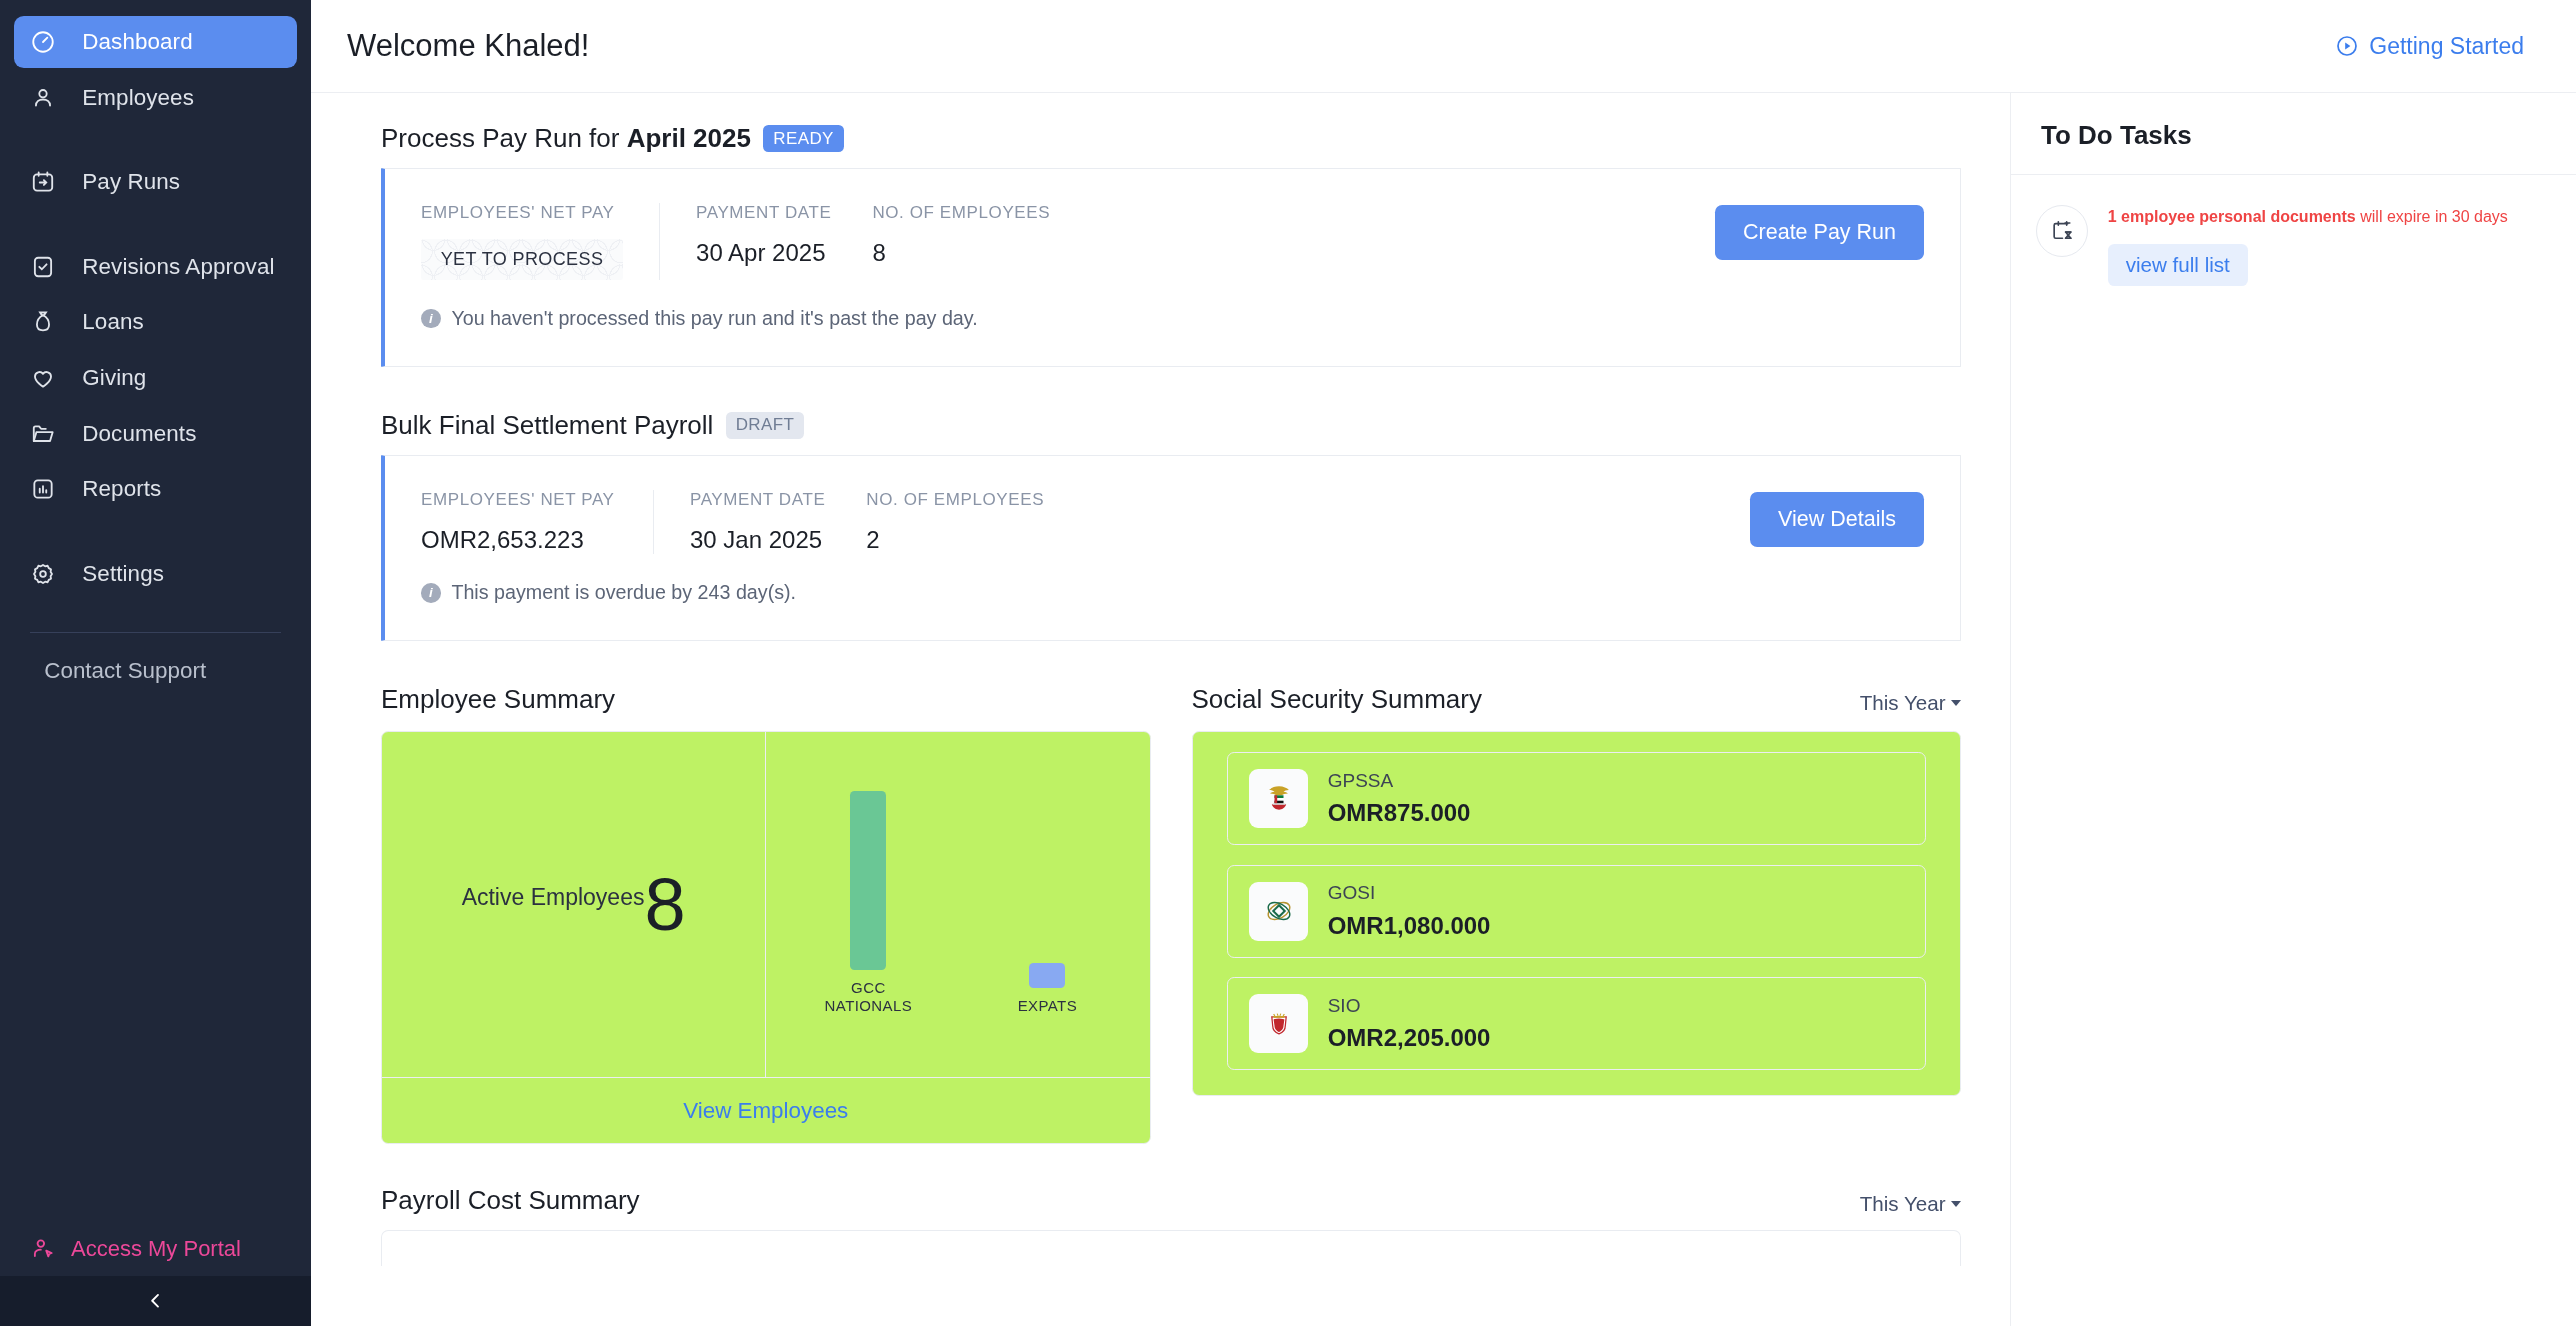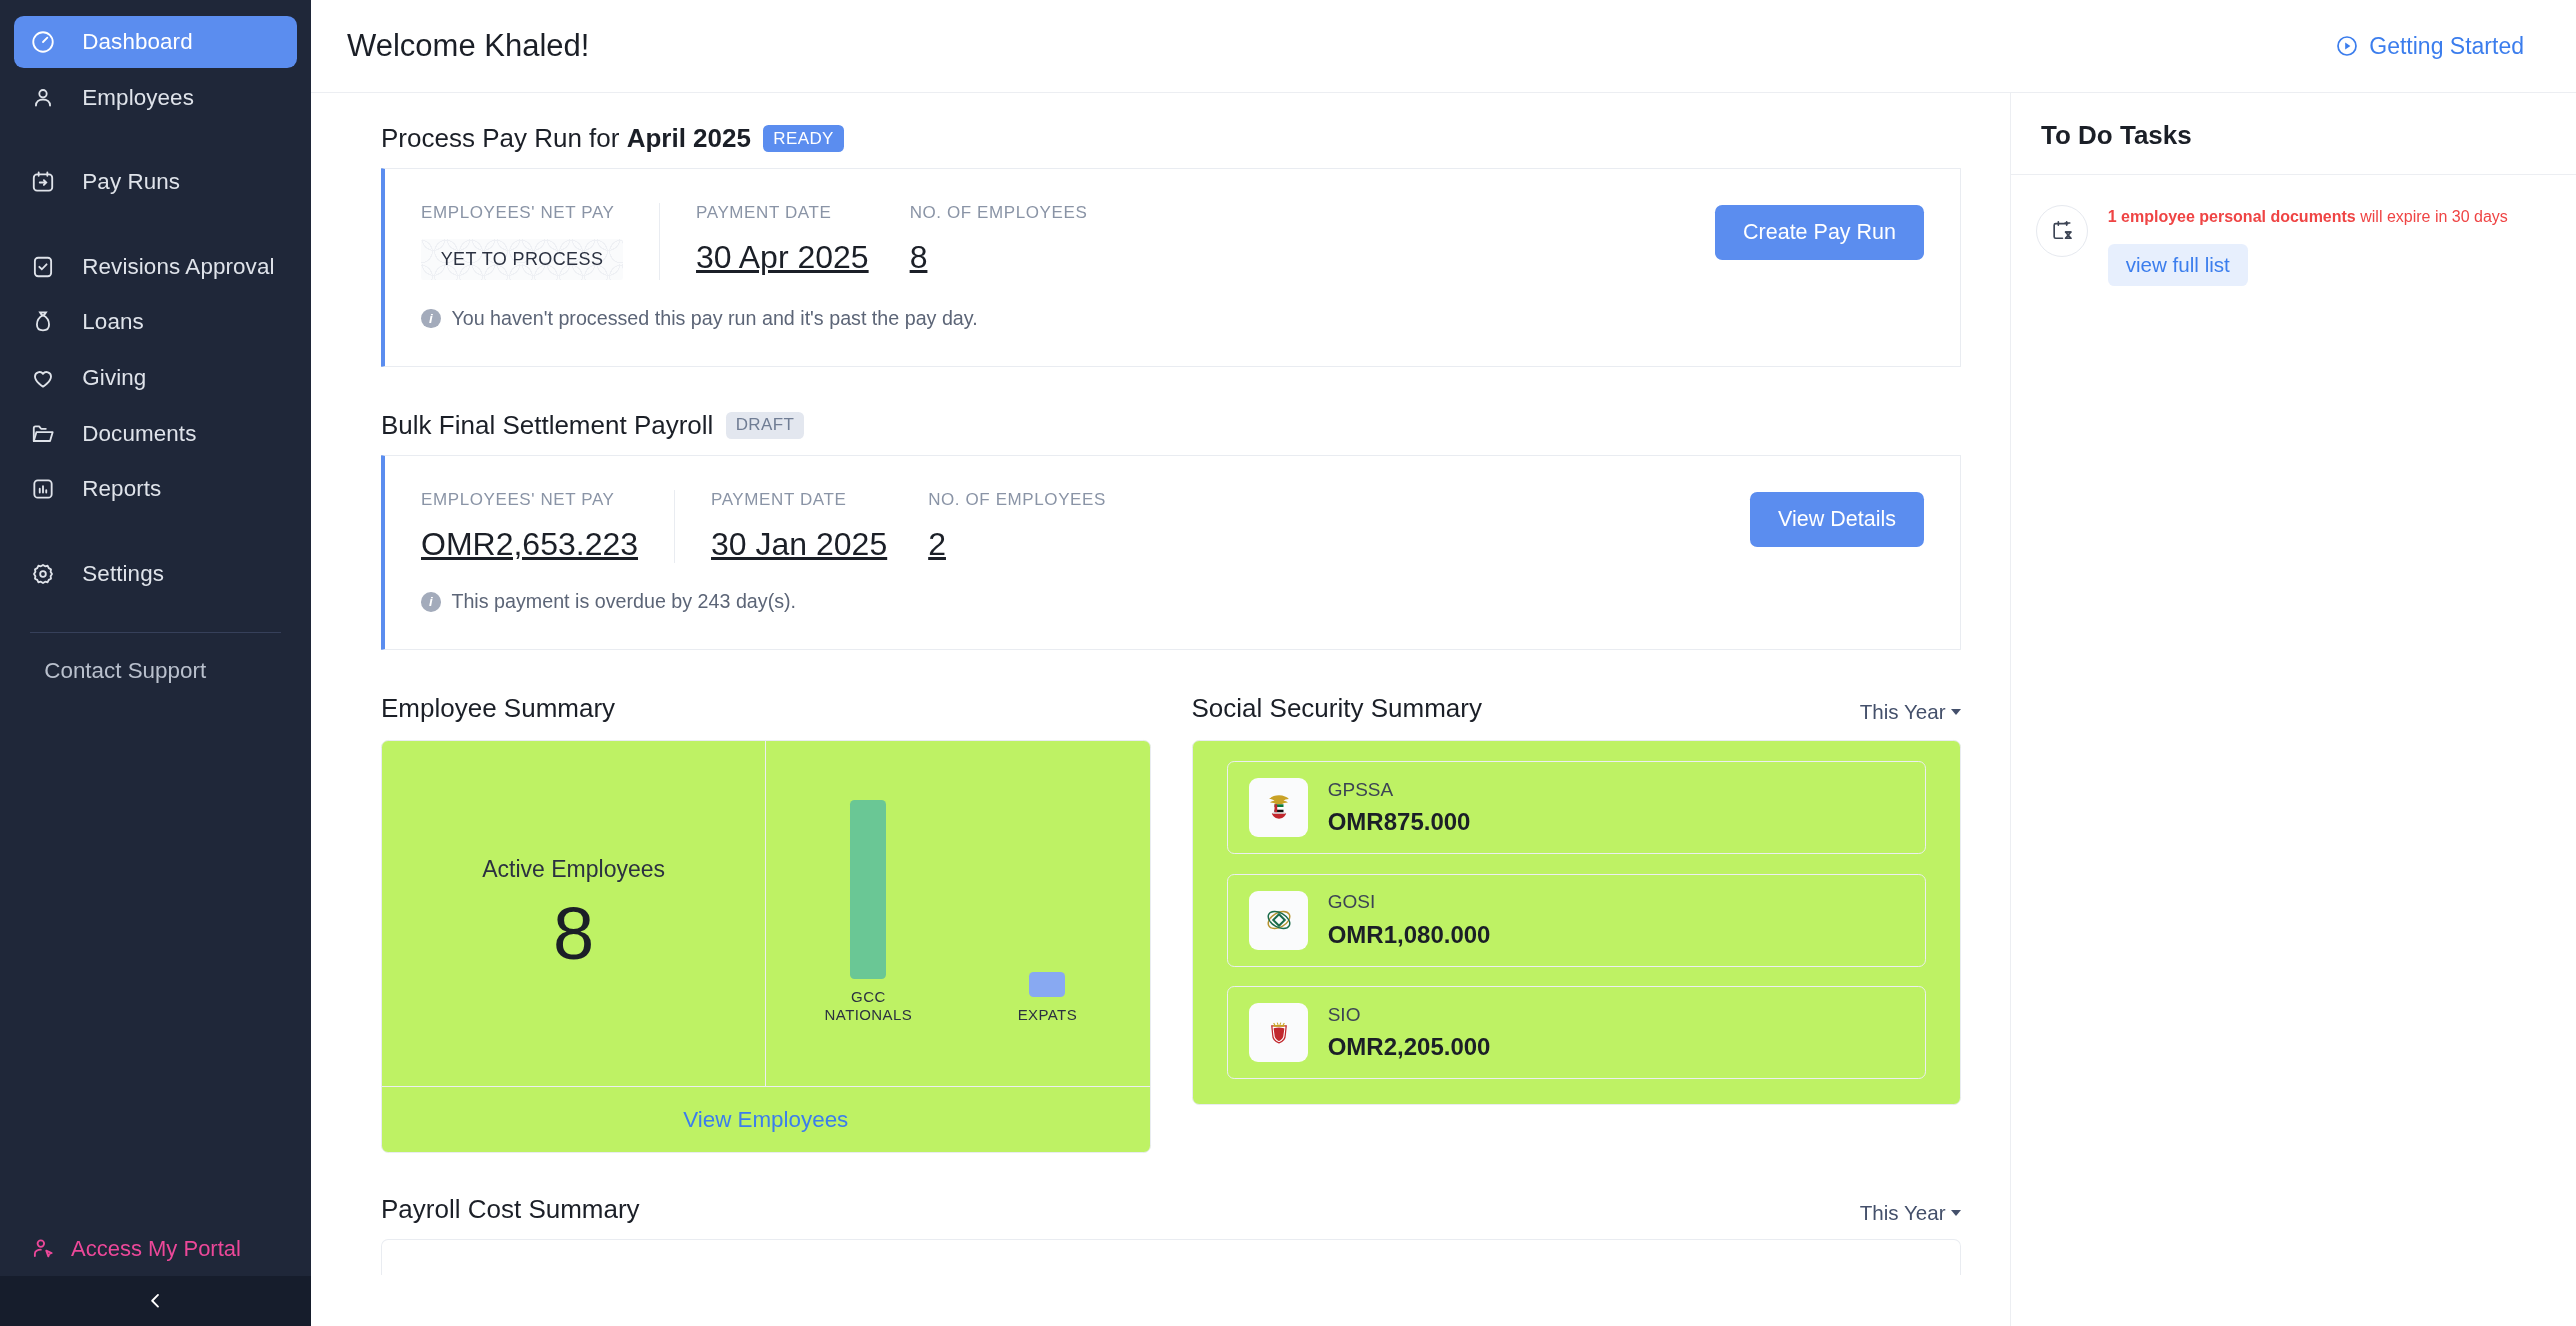--- a/index.html
+++ b/index.html
@@ -98,21 +98,21 @@
     position: relative;
     margin-bottom: 43px;
   }
   .payrun-card .body { display: flex; align-items: flex-start; padding: 34px 36px 0 36px; }
   .stat { padding-right: 41px; }
   .stat.netpay { min-width: 233px; border-right: 0.9px solid #e9ecf1; padding-right: 36px; }
   .stat-label {
     font-size: 17px; color: #8a94a6; letter-spacing: 0.6px; text-transform: uppercase;
     margin-bottom: 16px;
   }
-  .stat-value { font-size: 32px; color: #1b1f27; text-decoration: underline; }
+  .stat-value { font-size: 24px; color: #1b1f27; }
   .stat.date { padding-left: 36px; min-width: 152px; }
   .stat.count { min-width: 107px; }
   .yet-chip {
     display: inline-block;
     font-size: 18px; color: #2b3140; letter-spacing: 0.4px;
     padding: 9.8px 19.7px; border-radius: 3.6px;
     background-color: #fafbfc;
     background-image:
       radial-gradient(circle at 0 12.5px, transparent 10.7px, #eef0f4 10.7px, #eef0f4 11.6px, transparent 12px),
       radial-gradient(circle at 25px 12.5px, transparent 10.7px, #eef0f4 10.7px, #eef0f4 11.6px, transparent 12px),
@@ -152,21 +152,21 @@
     display: flex; align-items: center; gap: 5.4px;
   }
   .caret { width: 0; height: 0; border-left: 5.4px solid transparent; border-right: 5.4px solid transparent; border-top: 6.3px solid #44506b; display:block; }
 
   .panel {
     background: #bef264; border: 0.9px solid #e9ecf1; border-radius: 7.2px;
   }
 
   
   .emp-body { display: flex; height: 345px; }
-  .emp-left { flex: 1 1 0; display: flex; flex-direction: column; align-items: center; justify-content: center; }
+  .emp-left { flex: 1 1 0; display: flex; flex-direction: row; align-items: center; justify-content: center; }
   .emp-left .lbl { font-size: 23px; color: #2b3140; margin-bottom: 14.3px; }
   .emp-left .num { font-size: 74px; color: #1b1f27; font-weight: 400; line-height: 1; }
   .emp-right { flex: 1 1 0; border-left: 0.9px solid #eceef2; position: relative; }
   .chart { position: absolute; left: 0; right: 0; bottom: 61px; top: 27px; display: flex; align-items: flex-end; justify-content: center; gap: 72px; }
   .bar-col { display: flex; flex-direction: column; align-items: center; width: 107px; }
   .bar { width: 36px; border-radius: 4.5px; }
   .bar-lbl {
     font-size: 15px; color: #2b3140; letter-spacing: 0.4px; text-align: center;
     margin-top: 9px; line-height: 1.25; text-transform: uppercase;
   }

